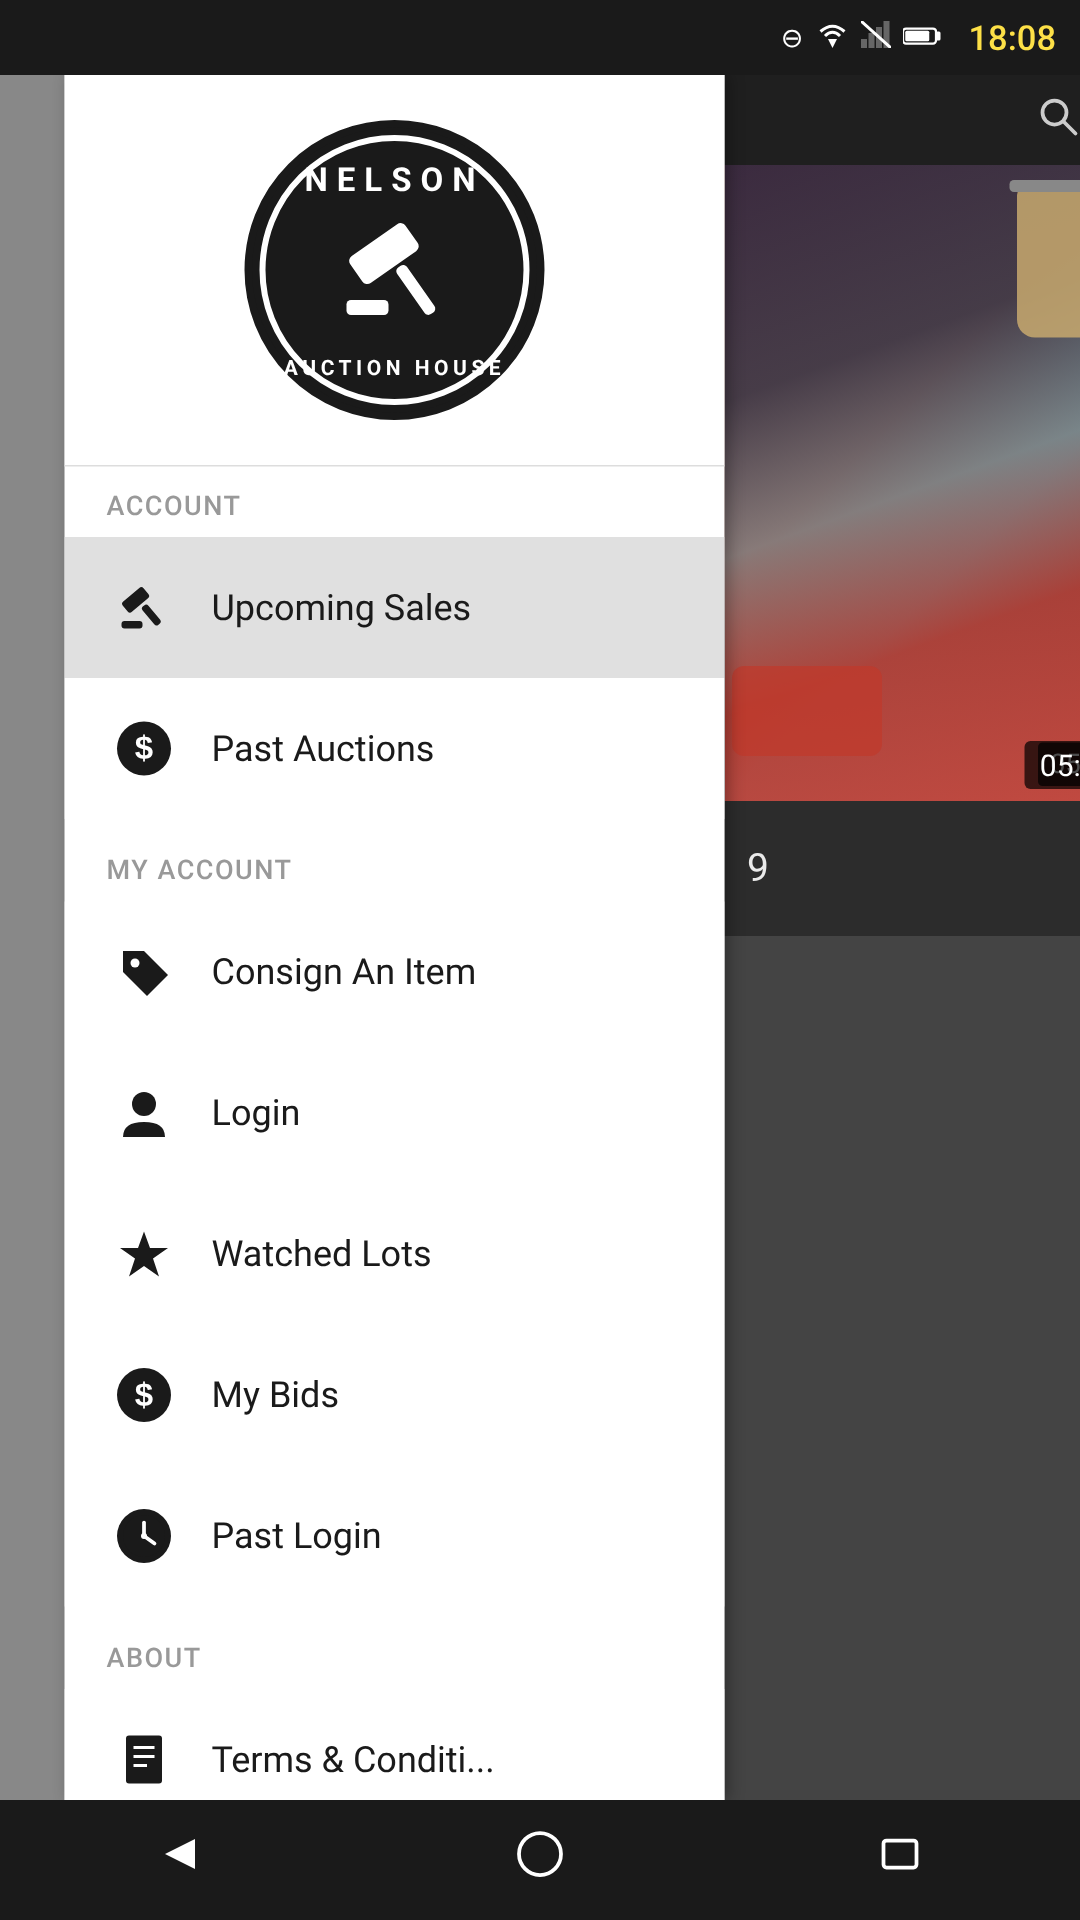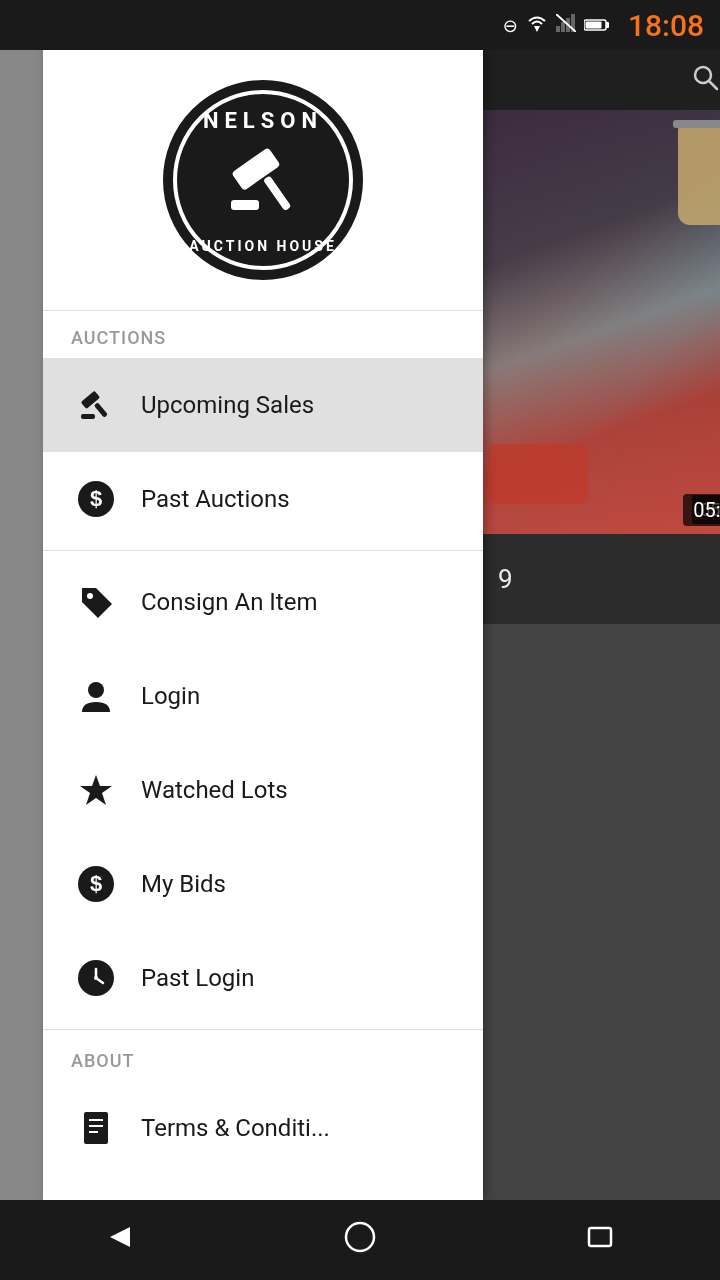--- a/index.html
+++ b/index.html
@@ -26,22 +26,22 @@
       top: 0;
       left: 0;
       z-index: 100;
     }
     .status-icons {
       display: flex;
       align-items: center;
       gap: 8px;
     }
     .status-time {
-      color: #f97316;
-      font-size: 30px;
+      color: #fde047;
+      font-size: 23px;
       font-weight: 500;
       margin-left: 10px;
     }
     .status-icon {
       color: white;
       font-size: 18px;
     }
 
     
     .nav-bar {
@@ -281,21 +281,21 @@
               <rect x="42" y="42" width="8" height="38" rx="3" fill="white" transform="rotate(-35 42 42)"></rect>
 
               <rect x="10" y="62" width="28" height="10" rx="3" fill="white"></rect>
             </svg>
           </div>
           <span class="logo-text-bottom">AUCTION HOUSE</span>
         </div>
       </div>
     </div>
 
-    <div class="section-header">AUCTIONS</div>
+    <div class="section-header">ACCOUNT</div>
 
     <div class="menu-item active">
       <div class="menu-icon">
         <svg width="36" height="36" viewBox="0 0 36 36">
           <rect x="8" y="6" width="18" height="9" rx="2" fill="#1a1a1a" transform="rotate(-40 18 18)"></rect>
           <rect x="16" y="17" width="5" height="16" rx="2" fill="#1a1a1a" transform="rotate(-40 18 18)"></rect>
           <rect x="3" y="27" width="14" height="5" rx="2" fill="#1a1a1a"></rect>
         </svg>
       </div>
       <span class="menu-label">Upcoming Sales</span>
@@ -306,20 +306,21 @@
         <svg width="38" height="38" viewBox="0 0 38 38">
           <circle cx="19" cy="19" r="18" fill="#1a1a1a"></circle>
           <text x="19" y="26" text-anchor="middle" fill="white" font-size="22" font-weight="bold" font-family="Arial">$</text>
         </svg>
       </div>
       <span class="menu-label">Past Auctions</span>
     </div>
 
     <div class="divider"></div>
 
+    <div class="section-header">MY ACCOUNT</div>
 
     <div class="menu-item">
       <div class="menu-icon">
         <svg width="36" height="36" viewBox="0 0 36 36">
           <path d="M4 4 L4 18 L20 34 L34 20 L18 4 Z" fill="#1a1a1a"></path>
           <circle cx="12" cy="12" r="3" fill="white"></circle>
         </svg>
       </div>
       <span class="menu-label">Consign An Item</span>
     </div>

